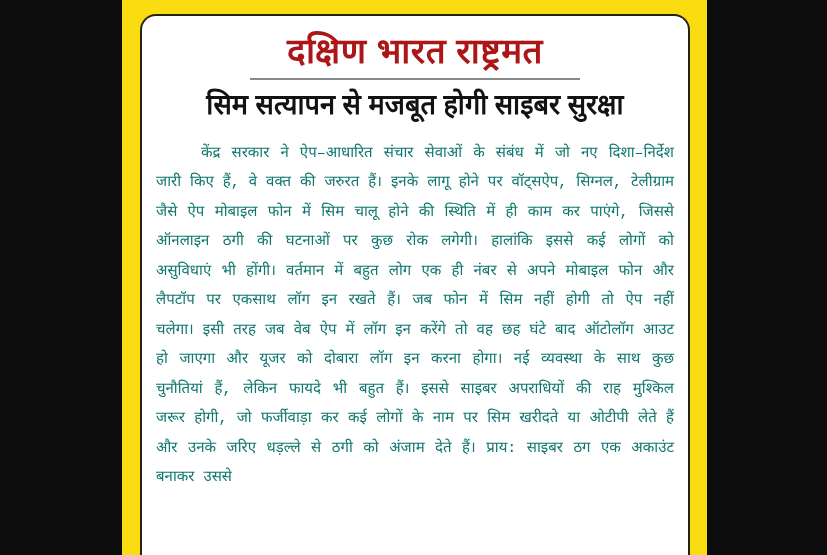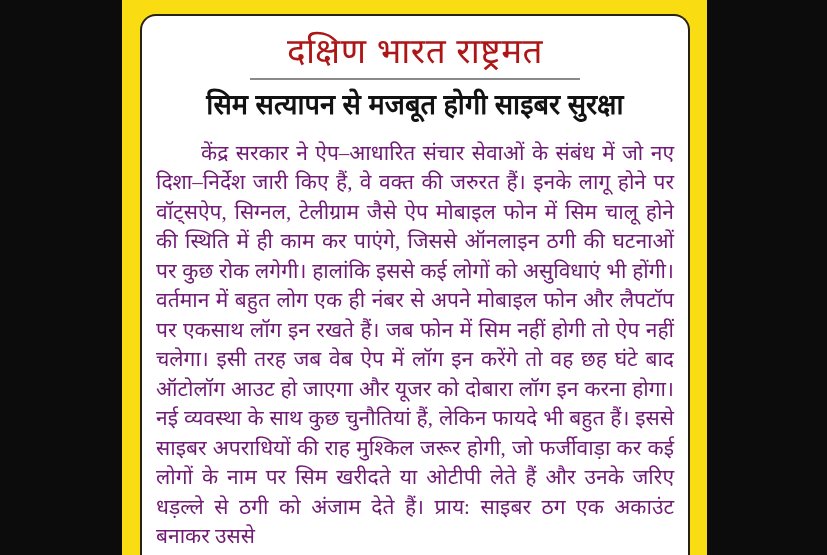--- a/index.html
+++ b/index.html
@@ -44,21 +44,21 @@
     border-radius: 16px 16px 0 0;
     box-sizing: border-box;
     padding: 0 12px;
     overflow: hidden;
   }
 
   #masthead {
     text-align: center;
     color: #ad1616;
     font-family: "Liberation Sans", sans-serif;
-    font-weight: normal;
+    font-weight: bold;
     font-size: 35px;
     line-height: 1.0;
     letter-spacing: 0.5px;
     padding-top: 17px;
     white-space: nowrap;
   }
 
   #masthead-rule {
     height: 2px;
     background: #8a8a8a;
@@ -72,23 +72,23 @@
     font-family: "Liberation Sans", sans-serif;
     font-weight: bold;
     font-size: 28px;
     line-height: 1.1;
     padding-top: 10px;
     white-space: nowrap;
     transform: scaleX(0.97);
   }
 
   #article-body {
-    color: #701a75;
-    font-family: Liberation Serif, serif;
-    font-size: 21px;
+    color: #0f766e;
+    font-family: Liberation Mono, monospace;
+    font-size: 15px;
     line-height: 29.5px;
     text-align: justify;
     text-justify: inter-word;
     text-indent: 45px;
     padding-top: 18px;
     padding-left: 2px;
     padding-right: 2px;
     hyphens: none;
   }
 </style>

